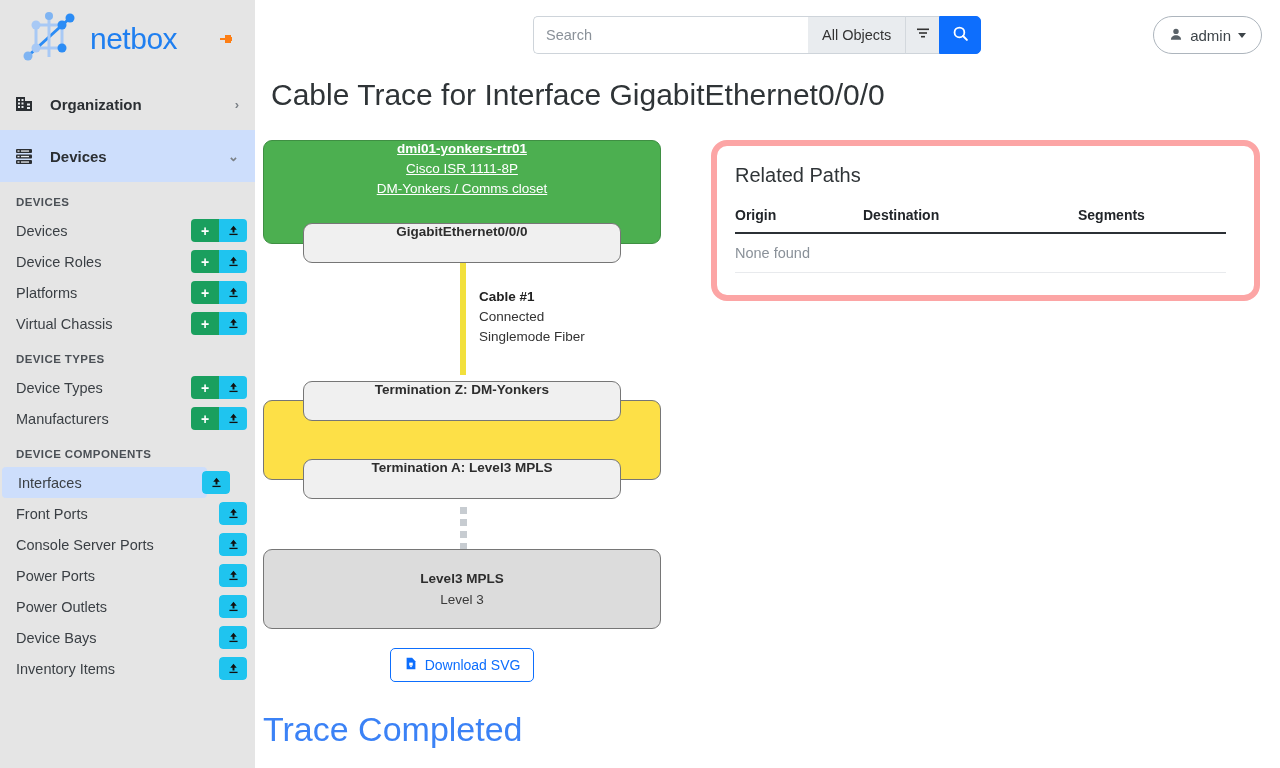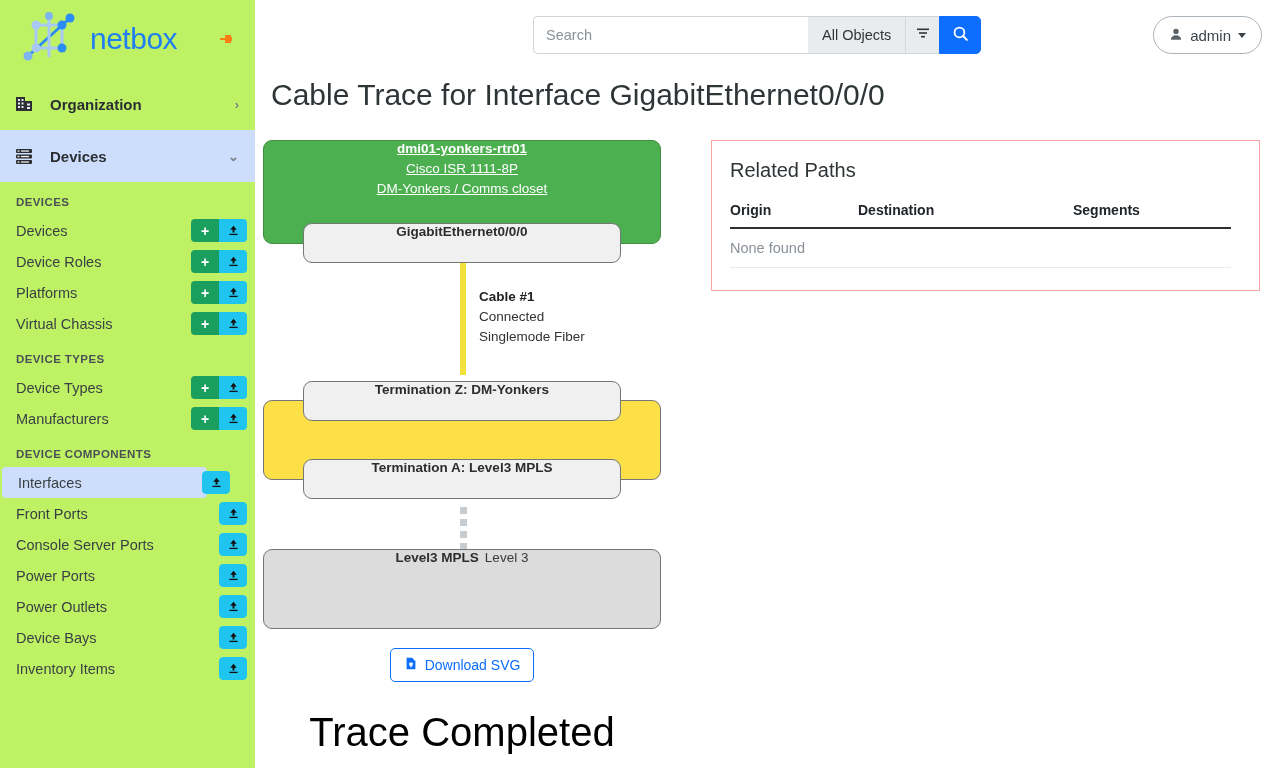--- a/index.html
+++ b/index.html
@@ -7,21 +7,21 @@
     width: 1280px; height: 768px;
     font-family: "Liberation Sans", sans-serif;
     background: #ffffff;
     overflow: hidden;
   }
   body { display: flex; }
 
   
   #sidebar {
     width: 255px; height: 768px;
-    background: #bef264;
+    background: #e5e5e5;
     flex: 0 0 255px;
     overflow: hidden;
     position: relative;
   }
   .brand-row {
     height: 78px;
     display: flex; align-items: center;
     padding: 0 16px 0 22px;
   }
   .brand-logo { display: flex; align-items: center; gap: 2px; }
@@ -176,39 +176,39 @@
   .node-circuit .n-sub { font-size: 13.5px; color: #3a3a3a; }
 
   .dotted-zone { position: relative; height: 50px; }
   .dot {
     position: absolute; left: 197px; width: 7px; height: 7px; background: #c7ccd1;
   }
 
   .node-pn {
     background: #dcdcdc; border-color:#767676;
     width: 398px; height: 80px;
-    display:flex; flex-direction:row; justify-content:center; gap:6px;
+    display:flex; flex-direction:column; justify-content:center; gap:6px;
   }
   .node-pn .n-title { font-size: 13.5px; font-weight: 700; color:#2d2d2d; }
   .node-pn .n-sub { font-size: 13.5px; color: #3a3a3a; }
 
   .dl-wrap { text-align: center; padding-top: 19px; width: 398px;}
   .dl-btn {
     display: inline-flex; align-items: center; gap: 7px;
     border: 1px solid #0d6efd; color: #0d6efd; background: #fff;
     border-radius: 5px; padding: 7px 13px; font-size: 14px; cursor: pointer;
   }
   .trace-done {
-    text-align: center; width: 398px;
-    font-size: 40px; color: #000000; padding-top: 28px;
+    text-align: left; width: 398px;
+    font-size: 34px; color: #3b82f6; padding-top: 28px;
   }
 
   
   .card {
-    border: 1px solid #fca5a5; border-radius: 0;
+    border: 6px solid #fca5a5; border-radius: 16px;
     background: #fff; padding: 18px 28px 22px 18px;
   }
   .card-title { font-size: 20px; color: #2f3437; font-weight: 400; padding-bottom: 16px;}
   table.rp { width: 100%; border-collapse: collapse; }
   table.rp th {
     text-align: left; font-size: 14px; font-weight: 700; color: #212529;
     padding: 4px 0 9px 0; border-bottom: 2px solid #2b3035;
   }
   table.rp th.c1 { width: 128px; }
   table.rp th.c2 { width: 215px; }

